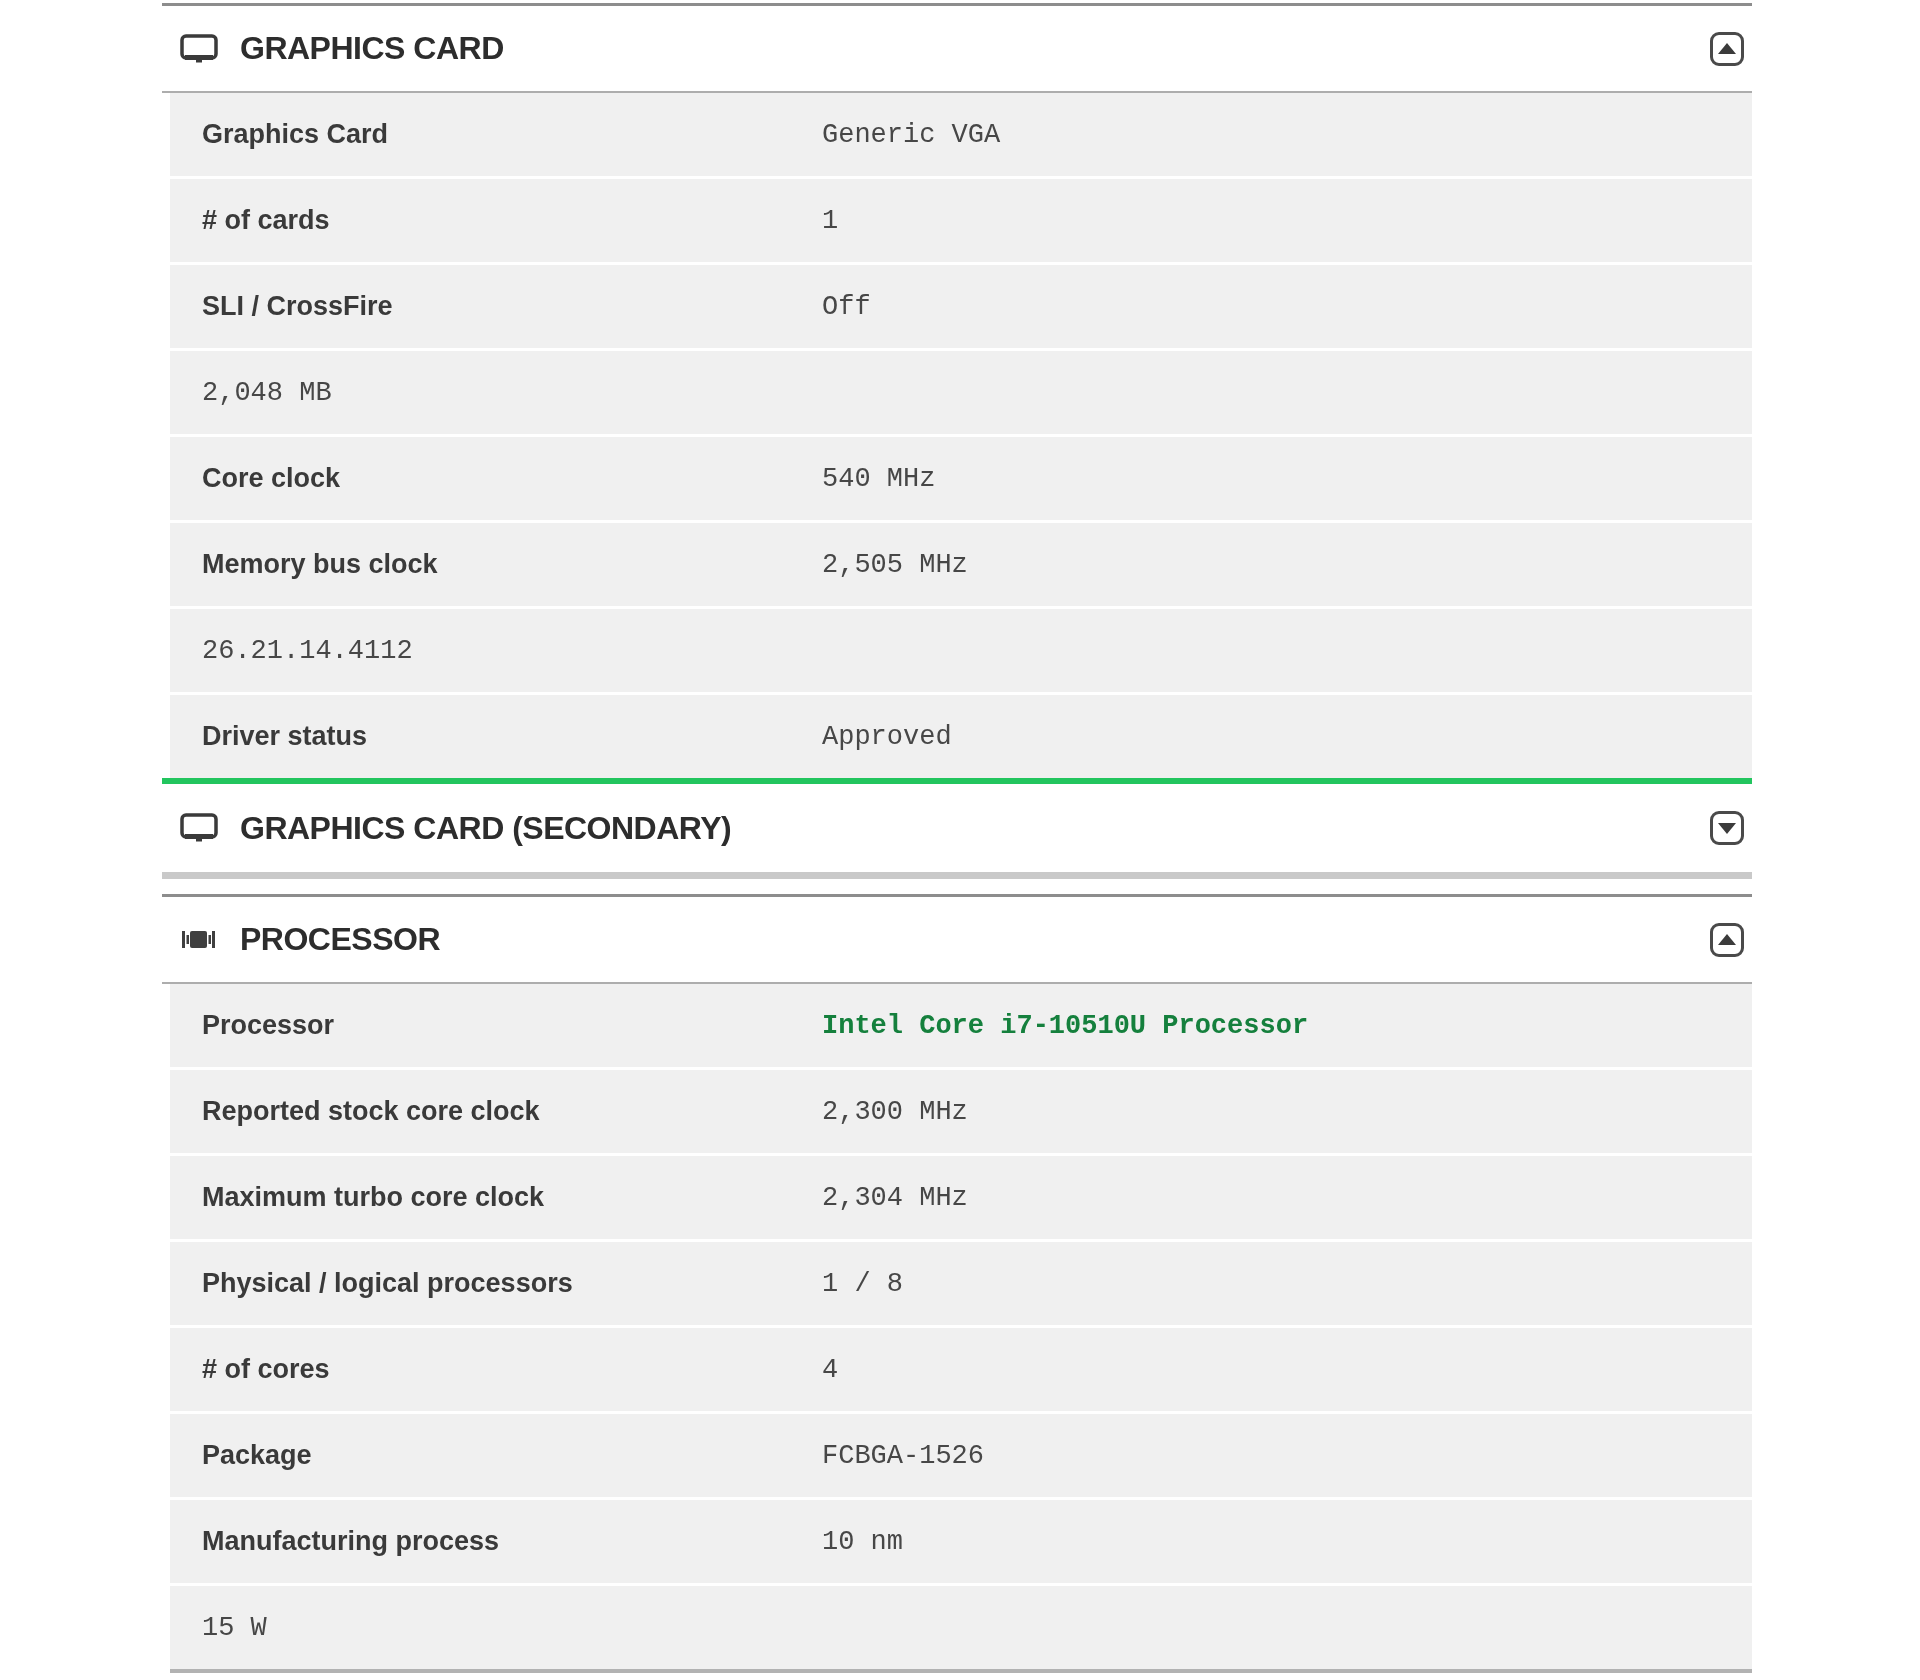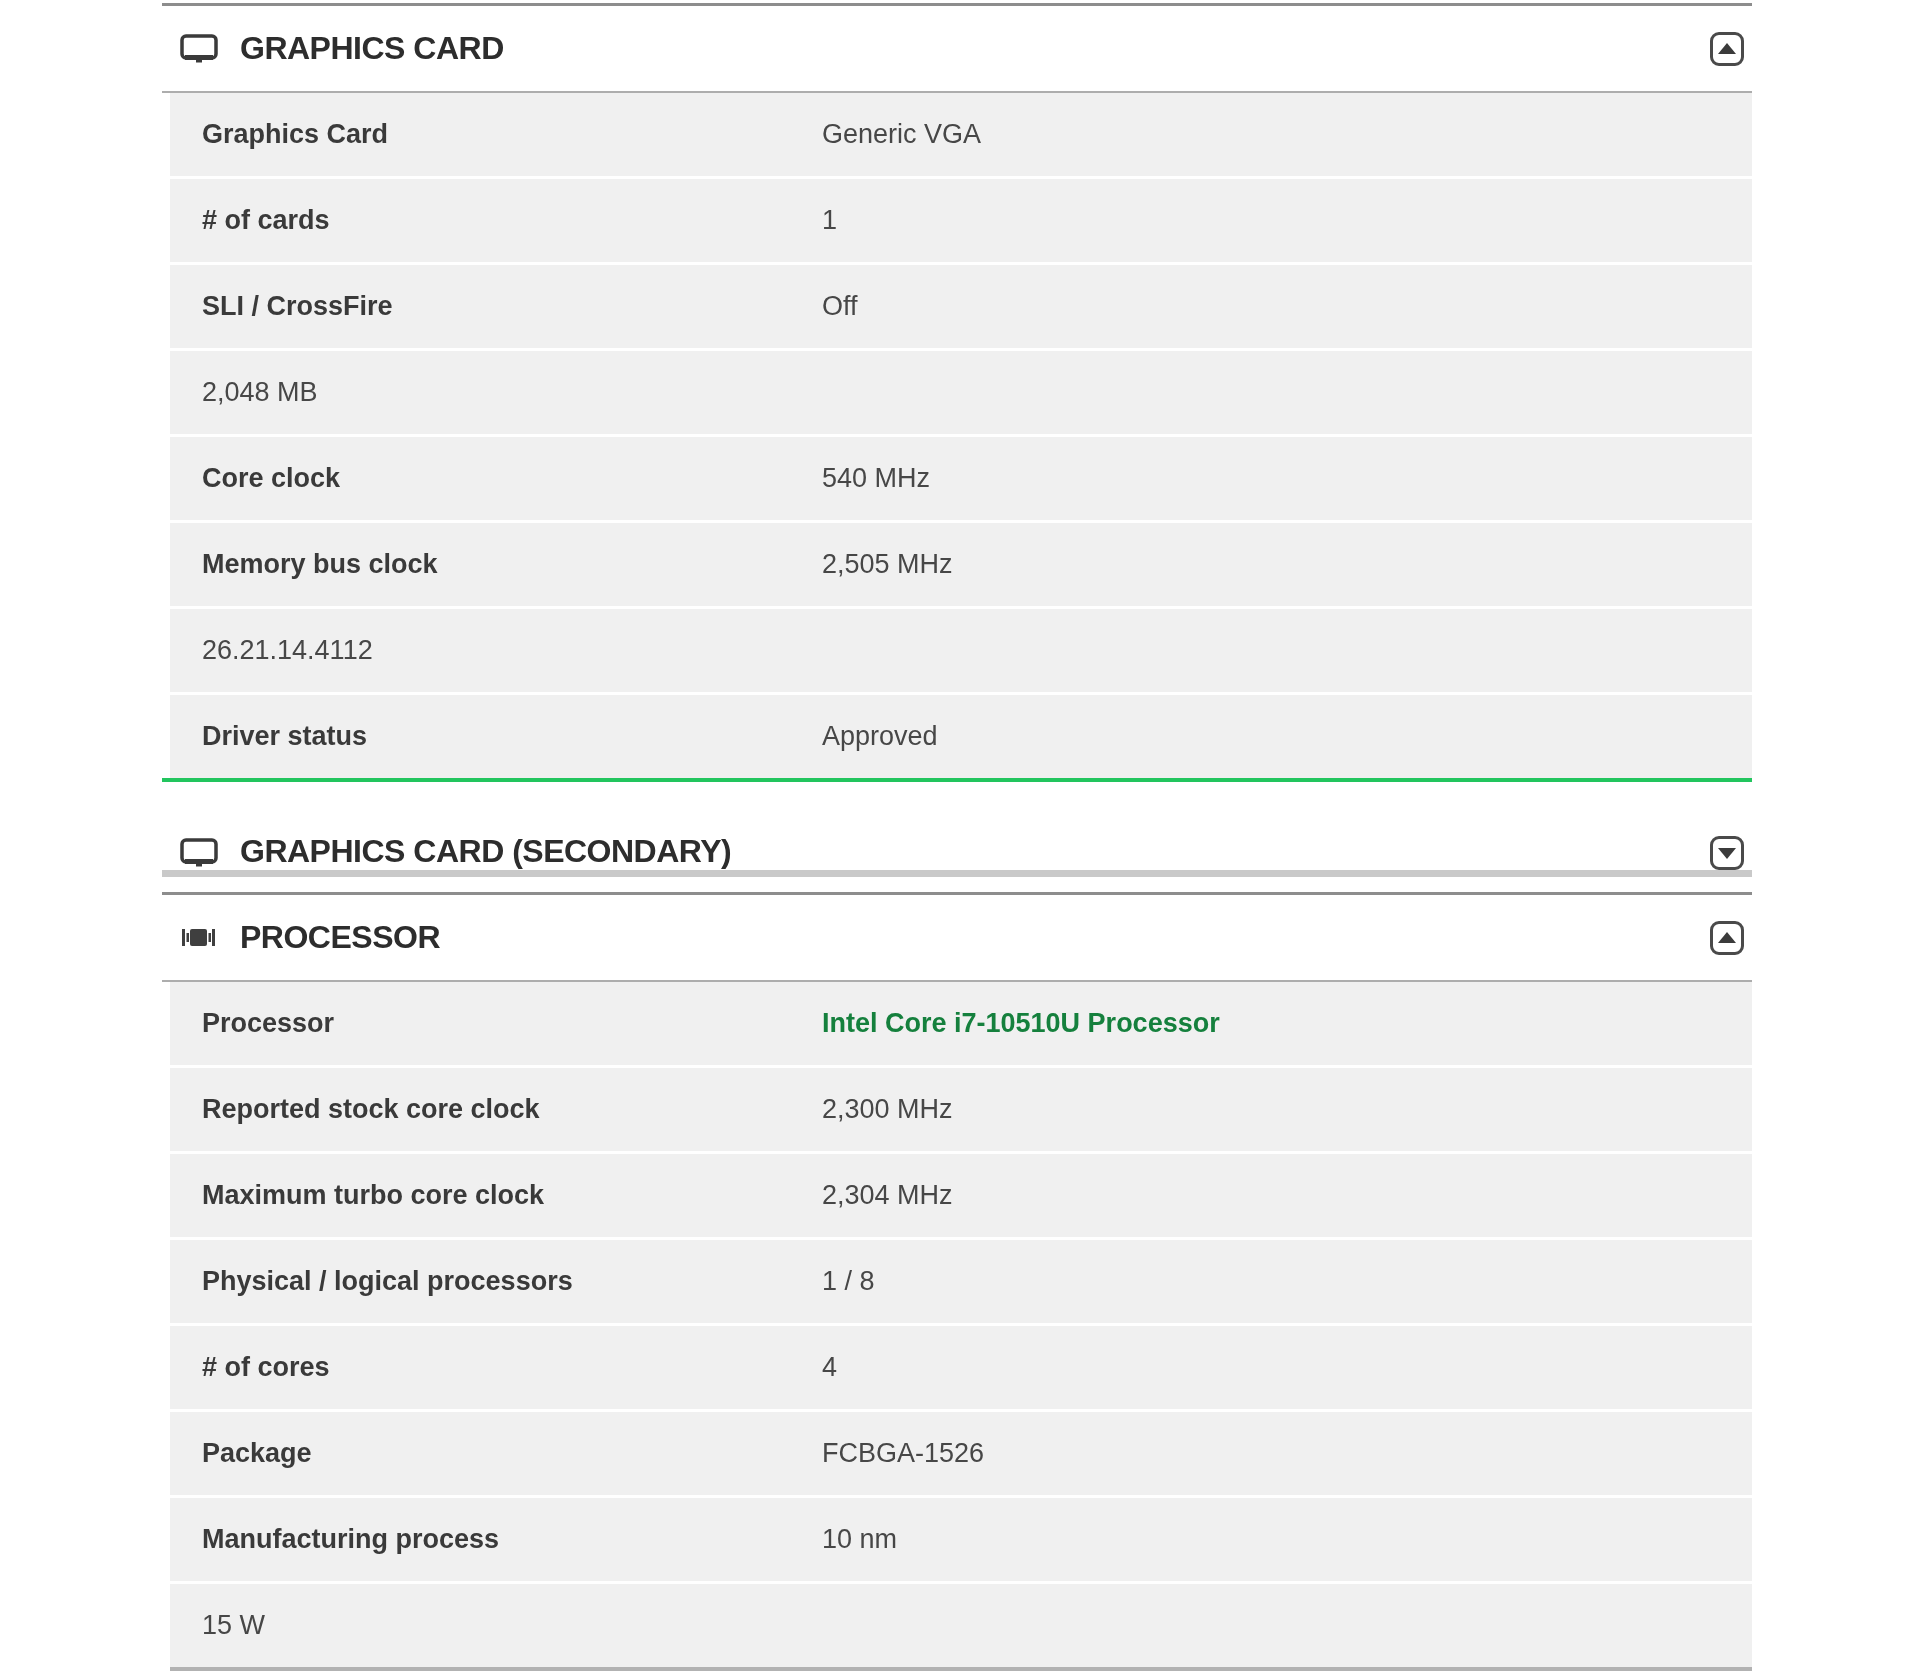--- a/index.html
+++ b/index.html
@@ -9,21 +9,21 @@
   }
   .content { position:absolute; left:162px; top:3px; width:1590px; }
 
   
   .section-header {
     box-sizing:content-box; height:85px;
     border-top:3px solid #8d8d8d; border-bottom:2px solid #adadad;
     display:flex; align-items:center; background:#ffffff; padding:0;
   }
   .section-header.secondary {
-    border-top:4px solid #22c55e; height:88px; border-bottom:7px solid #c9c9c9;align-items:flex-end;
+    border-top:6px solid #22c55e; height:88px; border-bottom:7px solid #c9c9c9;
   }
   .section-header .hdr-icon { margin-left:16px; flex:0 0 auto; display:flex; }
   .section-header .title {
     margin-left:20px; font-size:32px; font-weight:bold; color:#2d2d2d;
     letter-spacing:-0.5px; white-space:nowrap;
   }
   .collapse-btn {
     margin-left:auto; margin-right:8px; width:34px; height:34px;
     border:3px solid #4a4a4a; border-radius:9px; background:#ffffff;
     display:flex; align-items:center; justify-content:center;
@@ -35,21 +35,21 @@
   
   .rows { margin-left:8px; padding-top:0; }
   .spec-row {
     box-sizing:border-box; height:83px; margin-top:3px; background:#f0f0f0;
     display:flex; align-items:center; padding-left:32px; font-size:27px;
   }
   .spec-row:first-child { margin-top:0; }
   .rows { padding-top:0; }
   .rows .spec-row:first-child { margin-top:0; }
   .spec-label { width:620px; flex:0 0 auto; font-weight:bold; color:#3a3a3a; }
-  .spec-value { color:#474747; }
+  .spec-value { color:#474747;font-family:Liberation Mono, monospace; }
   .spec-value a, .spec-value.link { color:#15803d; font-weight:bold; text-decoration:none; }
 
   .proc-section { margin-top:15px; }
   .final-rule { border-bottom:4px solid #b2b2b2; }
 </style>
 </head>
 <body>
 
 <div class="canvas">
   <div class="content">

